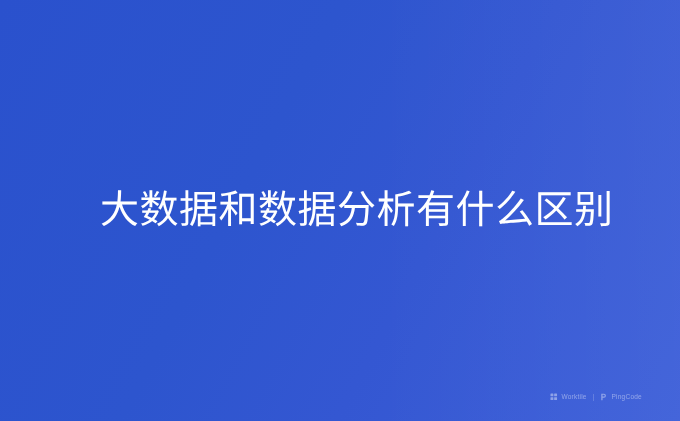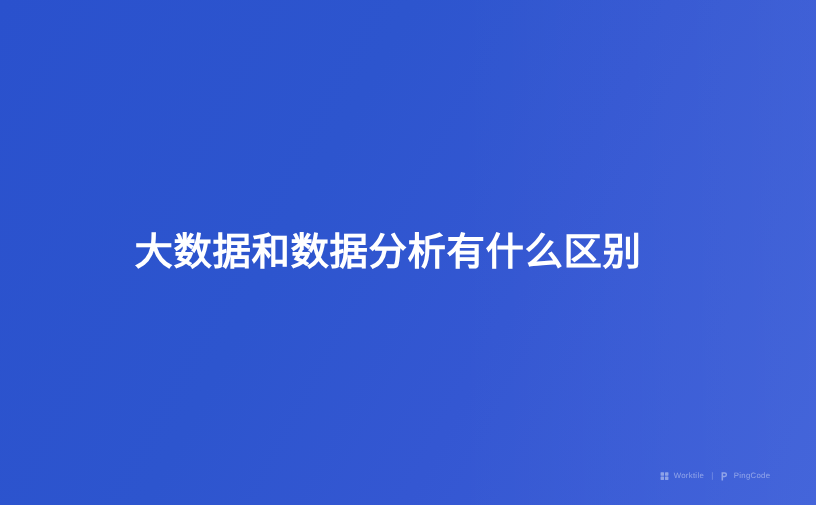--- a/index.html
+++ b/index.html
@@ -45,24 +45,24 @@
     position: absolute;
     left: 96px;
     top: 0;
     height: 421px;
     display: flex;
     align-items: center;
     z-index: 2;
   }
 
   .headline {
-    margin: 16px;
+    margin: 4px;
     color: #ffffff;
-    font-size: 32px;
-    font-weight: 700;
+    font-size: 39px;
+    font-weight: 400;
     line-height: 1.2;
     letter-spacing: 0.5px;
     white-space: nowrap;
     font-family: "DejaVu Sans", "Liberation Sans", sans-serif;
   }
 
   .watermark {
     position: absolute;
     right: 38px;
     bottom: 20px;

